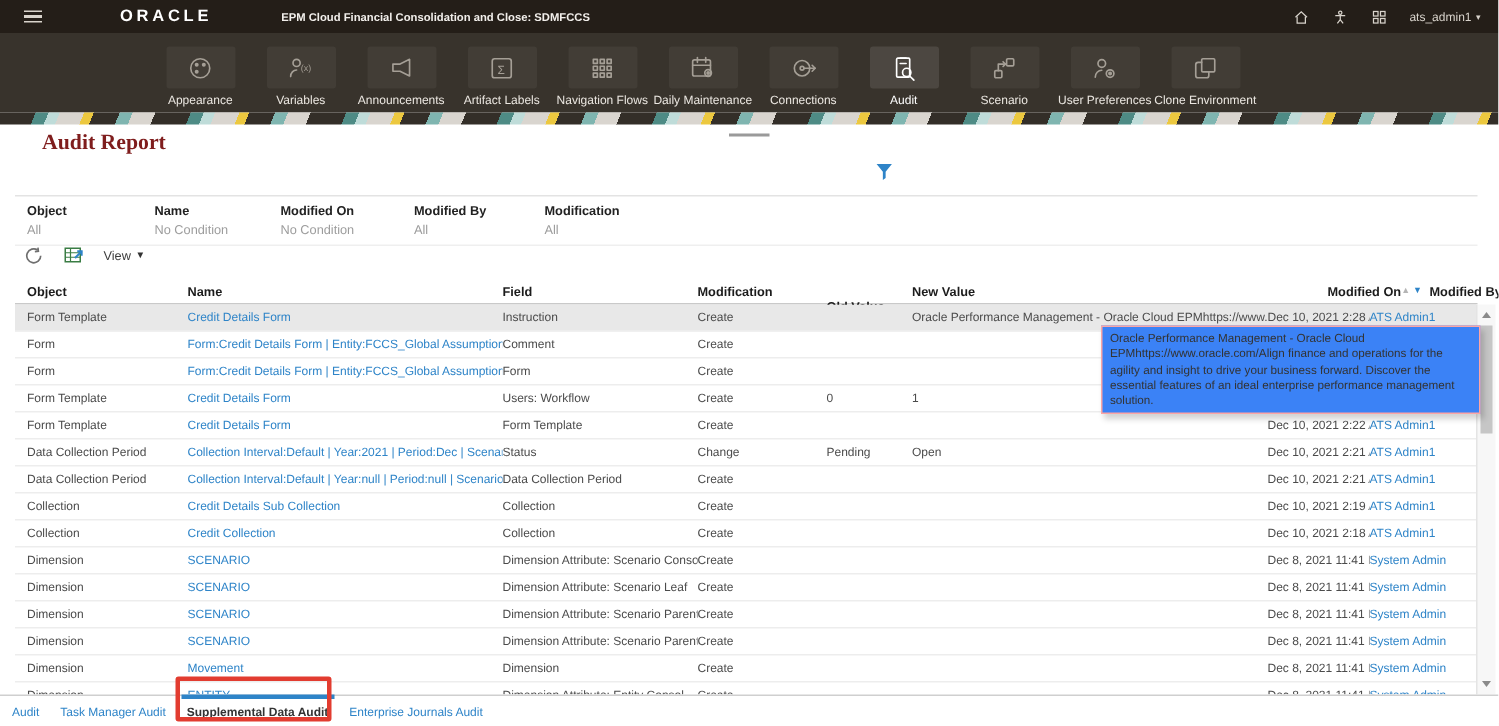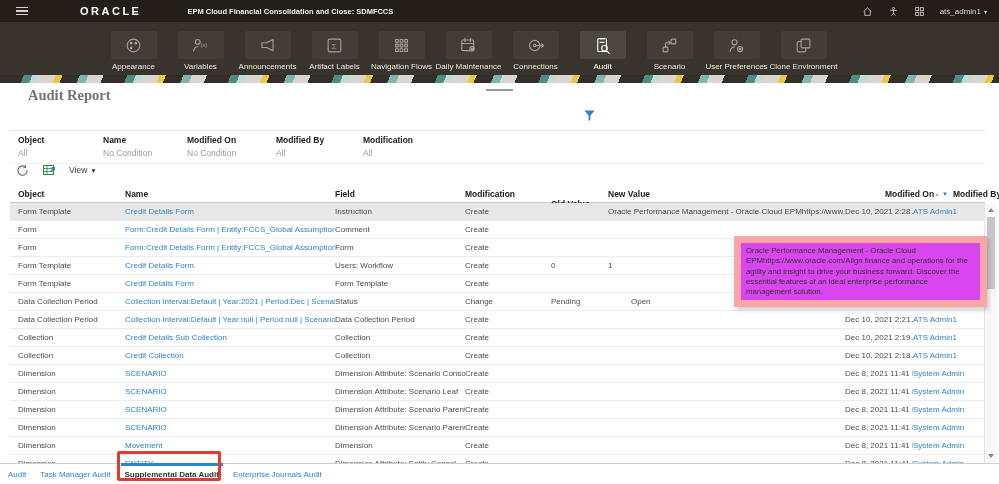--- a/index.html
+++ b/index.html
@@ -27,21 +27,21 @@
   .ritem.active .rlabel { color:#fff; }
 
   
   .strip { position:absolute; top:75px; left:0; right:0; height:8px;
     background:repeating-linear-gradient(112deg,
       #332e28 0 22px, #4e8b85 22px 30px, #bfdcd9 30px 37px, #d9d5cf 37px 52px,
       #ecc83f 52px 58px, #332e28 58px 74px, #7fb5b0 74px 82px, #d9d5cf 82px 96px); }
 
   .handle { position:absolute; top:89px; left:486px; width:27px; height:2px; background:#9a9a9a; }
 
-  .pagetitle { position:absolute; top:87px; left:28px; font-family:"Liberation Serif", serif; font-size:14.5px; font-weight:bold; color:#737373; }
+  .pagetitle { position:absolute; top:87px; left:28px; font-family:"Liberation Serif", serif; font-size:14.5px; font-weight:bold; color:#7f1d1d; }
 
   
   .searchwrap { position:absolute; top:106px; left:28px; width:532px; height:17px; border-bottom:1px solid #c9c9c9; }
   .searchwrap input { width:100%; height:100%; border:none; outline:none; font-size:8.5px; color:#555; padding:2px 20px 2px 2px; background:transparent; font-family:"Liberation Sans",sans-serif; }
   .searchwrap input::placeholder { color:#9b9b9b; }
   .search-mag { position:absolute; right:3px; top:3px; }
   .funnel { position:absolute; top:108px; left:583px; cursor:pointer; }
 
   
   .filterbar { position:absolute; top:130px; left:10px; width:975px; border-top:1px solid #e3e3e3; border-bottom:1px solid #efefef; padding:4px 0 5px 8px; display:flex; }
@@ -69,21 +69,21 @@
   .link { color:#2e84c8; }
 
   
   .vscroll { position:absolute; left:984px; top:203px; width:13px; height:260px; background:#f7f7f7; border-left:1px solid #e4e4e4; }
   .varr { position:absolute; left:3px; width:0; height:0; border-left:3.5px solid transparent; border-right:3.5px solid transparent; cursor:pointer; }
   .varr.up { top:5px; border-bottom:4px solid #8a8a8a; }
   .varr.down { bottom:5px; border-top:4px solid #8a8a8a; }
   .vthumb { position:absolute; left:2px; top:14px; width:8px; height:72px; background:#c6c6c6; cursor:pointer; }
 
   
-  .tooltip { position:absolute; left:734px; top:236px; width:253px; background:#d946ef; border:7px solid #fca5a5; box-shadow:2px 3px 4px rgba(0,0,0,0.18); font-size:7.8px; line-height:1.32; color:#333; padding:3px 5px; z-index:6; }
+  .tooltip { position:absolute; left:734px; top:217px; width:253px; background:#3b82f6; border:1px solid #fca5a5; box-shadow:2px 3px 4px rgba(0,0,0,0.18); font-size:7.8px; line-height:1.32; color:#333; padding:3px 5px; z-index:6; }
 
   
   .tabbar { position:absolute; top:463px; left:0; right:0; height:21px; background:#fff; border-top:1px solid #cfcfcf; display:flex; align-items:center; gap:6px; padding-left:4px; font-size:8px; z-index:4; }
   .tab { position:relative; height:100%; display:flex; align-items:center; padding:0 4px; color:#2e84c8; cursor:pointer; white-space:nowrap; }
   .tab.active { color:#333; font-weight:bold; }
   .tab.active::before { content:""; position:absolute; top:-1px; left:0; right:0; height:3px; background:#2e84c8; }
   .redbox { position:absolute; border:3px solid #e23c30; border-radius:2px; z-index:9; pointer-events:none; }
   .bottomstrip { position:absolute; bottom:0; left:0; right:0; height:2px; background:#f0efed; }
 </style>
 </head>
@@ -383,21 +383,21 @@
         <span class="tcell" style="width: 237px;"></span>
         <span class="tcell" style="width: 68px;">Dec 10, 2021 2:22 AM</span>
         <span class="tcell link" style="width: 72px;">ATS Admin1</span>
       </div>
       <div class="trow">
         <span class="tcell" style="width: 115px; padding-left: 8px;">Data Collection Period</span>
         <span class="tcell link" style="width: 210px;">Collection Interval:Default | Year:2021 | Period:Dec | Scenario:Actual |</span>
         <span class="tcell" style="width: 130px;">Status</span>
         <span class="tcell" style="width: 86px;">Change</span>
         <span class="tcell" style="width: 57px;">Pending</span>
-        <span class="tcell" style="width: 237px; margin-left: 23px;">Open</span>
+        <span class="tcell" style="width: 237px;">Open</span>
         <span class="tcell" style="width: 68px;">Dec 10, 2021 2:21 AM</span>
         <span class="tcell link" style="width: 72px;">ATS Admin1</span>
       </div>
       <div class="trow">
         <span class="tcell" style="width: 115px; padding-left: 8px;">Data Collection Period</span>
         <span class="tcell link" style="width: 210px;">Collection Interval:Default | Year:null | Period:null | Scenario:null |</span>
         <span class="tcell" style="width: 130px;">Data Collection Period</span>
         <span class="tcell" style="width: 86px;">Create</span>
         <span class="tcell" style="width: 57px;"></span>
         <span class="tcell" style="width: 237px;"></span>

